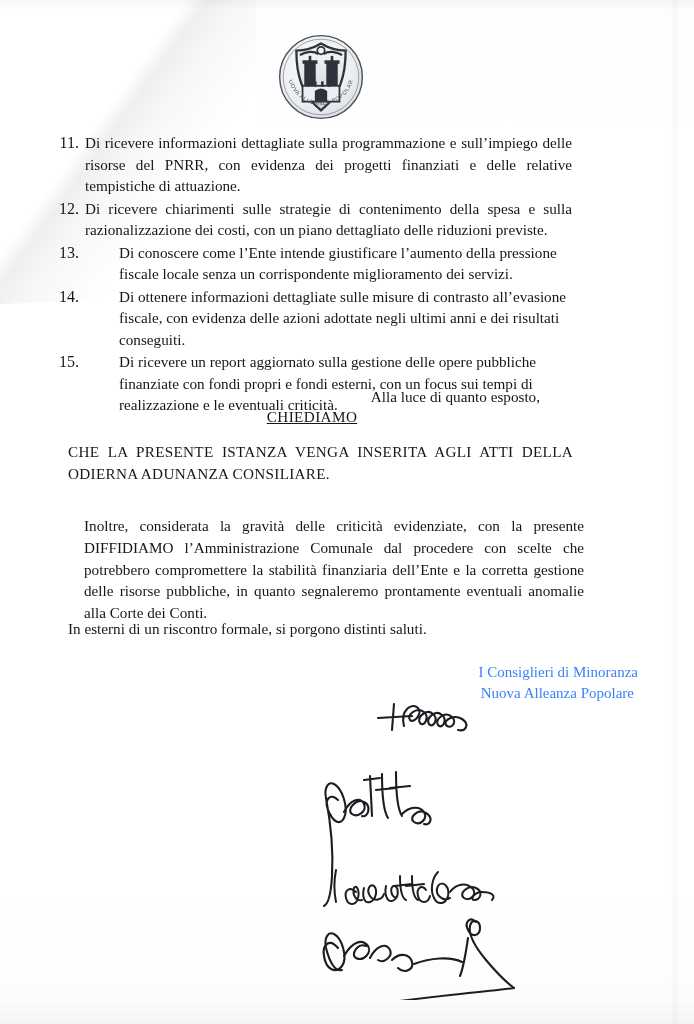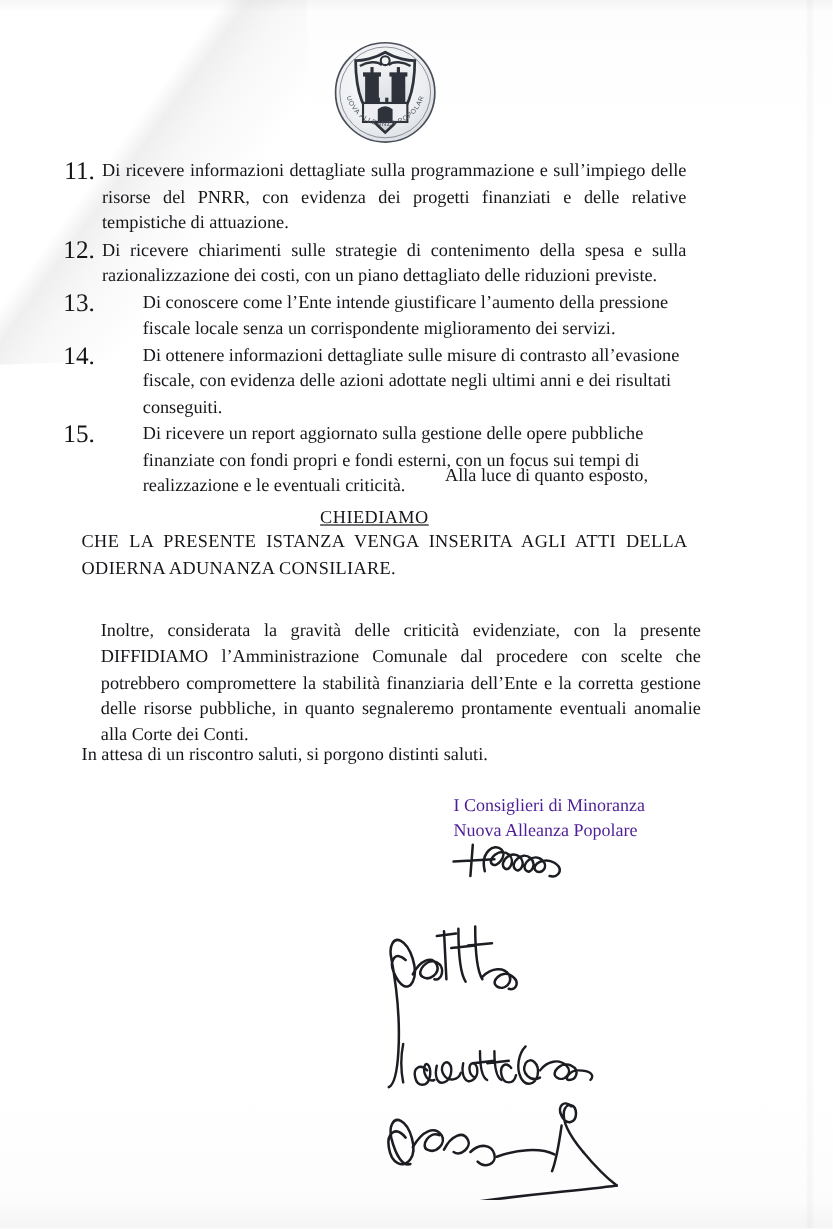--- a/index.html
+++ b/index.html
@@ -76,21 +76,21 @@
   .li {
     display: flex;
     align-items: flex-start;
     margin-bottom: 1px;
   }
   .li-num {
     width: 27px;
     flex: 0 0 27px;
     text-align: right;
     padding-right: 6px;
-    font-size: 21px;
+    font-size: 16px;
     line-height: 21.5px;
     color: #15161a;
   }
   .li-text {
     flex: 1 1 auto;
     font-size: 15.2px;
     line-height: 21.5px;
     color: #15161a;
     text-align: justify;
     text-justify: inter-word;
@@ -98,34 +98,34 @@
   }
   .li-text.nojust { text-align: left; margin-left: 34px; }
 
   .para {
     position: absolute;
     font-size: 15.2px;
     line-height: 21.8px;
     color: #15161a;
   }
   .p-alla   { left: 70px; top: 386px; width: 470px; text-align: right; }
-  .p-chied  { left: 52px; top: 421px; width: 520px; text-align: center; }
+  .p-chied  { left: 52px; top: 406px; width: 520px; text-align: center; }
   .p-chied span { text-decoration: underline; letter-spacing: .4px; }
   .p-che    { left: 68px;  top: 441px;  width: 505px; text-align: justify; letter-spacing: .3px; }
   .p-inoltre{ left: 84px;  top: 515px;  width: 500px; text-align: justify; }
   .p-attesa { left: 68px;  top: 618px;  width: 470px; }
 
   .sig-block {
     position: absolute;
     left: 378px; top: 662px;
     width: 260px;
     font-size: 15px;
     line-height: 21px;
-    color: #4c1d95;
-    text-align: left;
+    color: #3b82f6;
+    text-align: right;
   }
   .sig-line2 { padding-right: 4px; }
 
   .signatures {
     position: absolute;
     left: 300px; top: 680px;
     width: 394px; height: 320px;
     pointer-events: none;
   }
 </style>
@@ -215,21 +215,21 @@
   </div>
 
   <div class="para p-alla">Alla luce di quanto esposto,</div>
 
   <div class="para p-chied"><span>CHIEDIAMO</span></div>
 
   <div class="para p-che">CHE LA PRESENTE ISTANZA VENGA INSERITA AGLI ATTI DELLA ODIERNA ADUNANZA CONSILIARE.</div>
 
   <div class="para p-inoltre">Inoltre, considerata la gravità delle criticità evidenziate, con la presente DIFFIDIAMO l’Amministrazione Comunale dal procedere con scelte che potrebbero compromettere la stabilità finanziaria dell’Ente e la corretta gestione delle risorse pubbliche, in quanto segnaleremo prontamente eventuali anomalie alla Corte dei Conti.</div>
 
-  <div class="para p-attesa">In attesa di un riscontro saluti, si porgono distinti saluti.</div>
+  <div class="para p-attesa">In esterni di un riscontro formale, si porgono distinti saluti.</div>
 
   <div class="sig-block">
     <div>I Consiglieri di Minoranza</div>
     <div class="sig-line2">Nuova Alleanza Popolare</div>
   </div>
 
   <div class="signatures">
     <svg viewBox="0 0 394 320" width="394" height="320" aria-hidden="true">
       <g fill="none" stroke="#1b1d22" stroke-linecap="round" stroke-linejoin="round">
 

